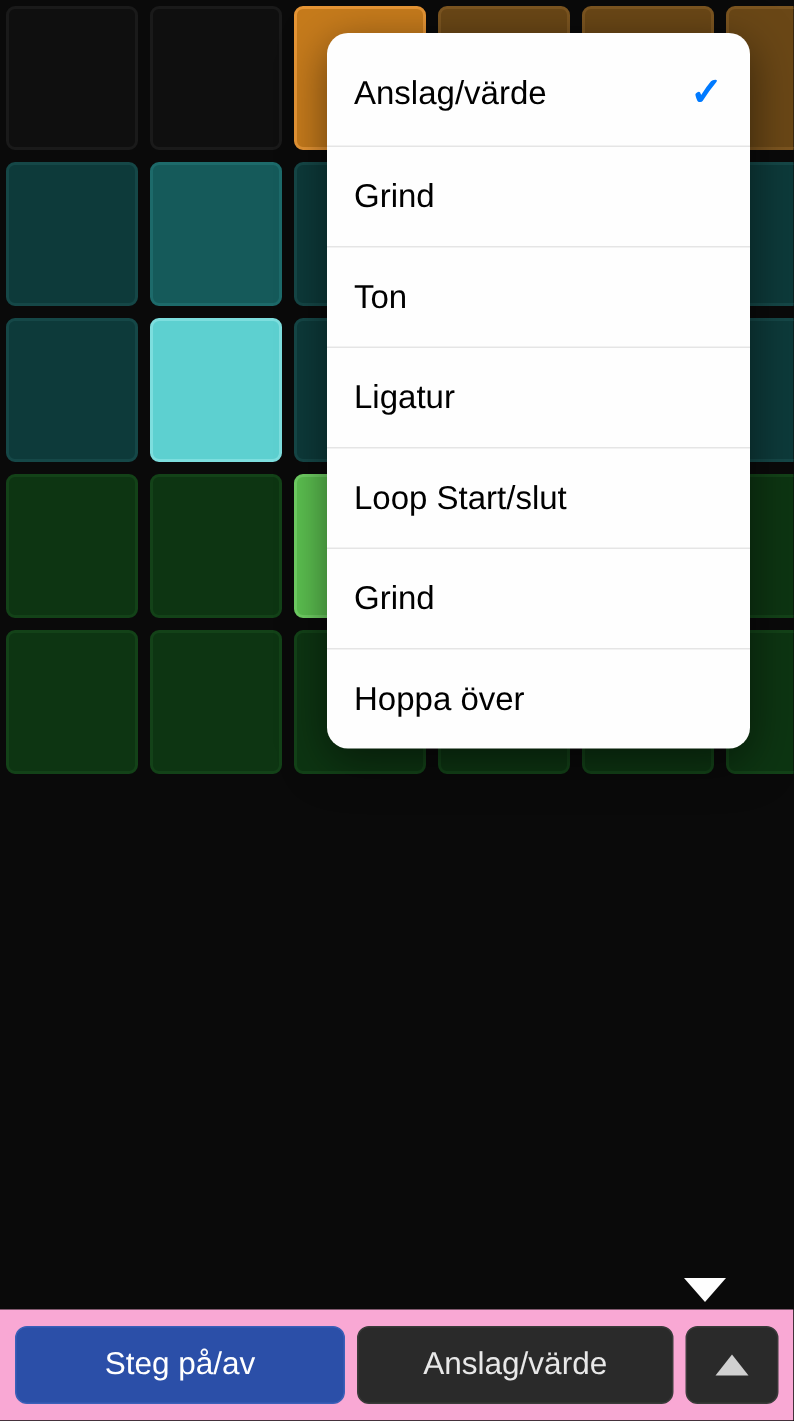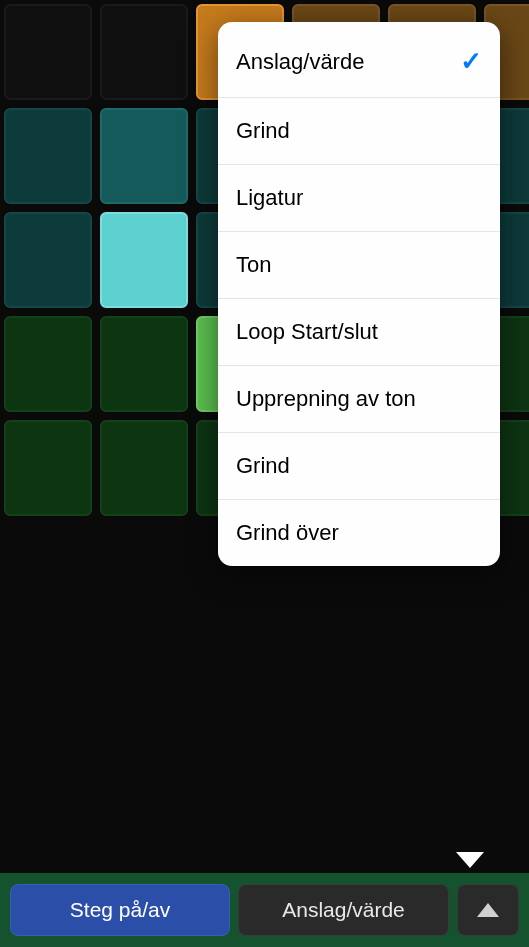--- a/index.html
+++ b/index.html
@@ -87,21 +87,21 @@
       border-top: 16px solid #fefefe;
       z-index: 11;
     }
 
     .bottom-bar {
       position: absolute;
       bottom: 0;
       left: 0;
       width: 100%;
       height: 74px;
-      background: #14532d;
+      background: #f9a8d4;
       display: flex;
       align-items: center;
       padding: 8px 10px;
       gap: 8px;
     }
 
     .btn {
       height: 52px;
       border-radius: 8px;
       display: flex;
@@ -187,36 +187,33 @@
 
 <div class="popover">
   <div class="popover-item">
     <span>Anslag/värde</span>
     <span class="check">✓</span>
   </div>
   <div class="popover-item">
     <span>Grind</span>
   </div>
   <div class="popover-item">
+    <span>Ton</span>
+  </div>
+  <div class="popover-item">
     <span>Ligatur</span>
   </div>
   <div class="popover-item">
-    <span>Ton</span>
-  </div>
-  <div class="popover-item">
     <span>Loop Start/slut</span>
   </div>
   <div class="popover-item">
-    <span>Upprepning av ton</span>
-  </div>
-  <div class="popover-item">
     <span>Grind</span>
   </div>
   <div class="popover-item">
-    <span>Grind över</span>
+    <span>Hoppa över</span>
   </div>
 </div>
 
 <div class="popover-arrow"></div>
 
 <div class="bottom-bar">
   <div class="btn btn-primary">
     <span>Steg på/av</span>
   </div>
   <div class="btn btn-secondary">

